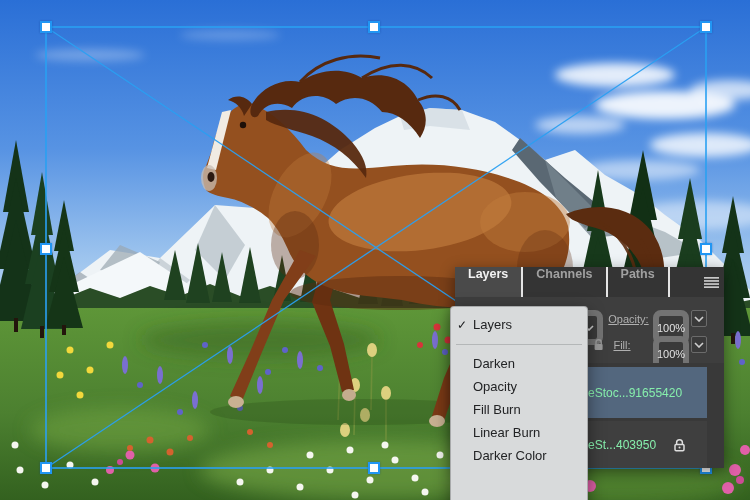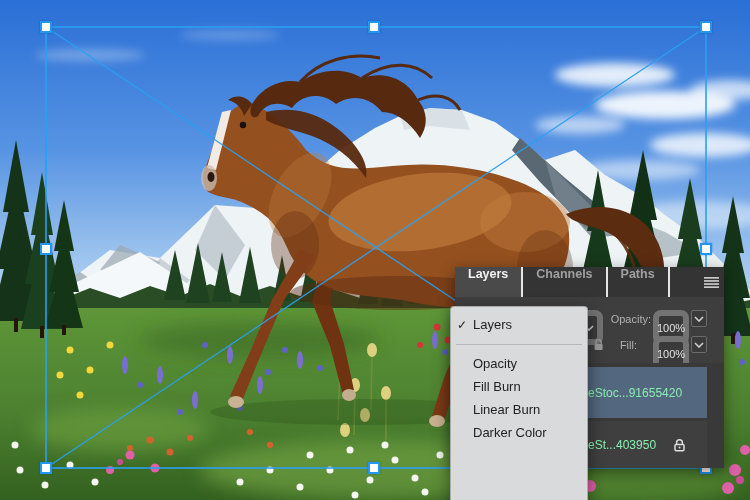--- a/index.html
+++ b/index.html
@@ -41,21 +41,21 @@
   .ctl-box{
     position:absolute;height:35px;box-sizing:border-box;
     background:#3a3a3a;border:6px solid #737373;border-radius:8px;
     color:#e3e3e3;font-size:11px;display:flex;align-items:center;justify-content:center;
   }
   .chev-btn{
     position:absolute;width:16px;height:17px;box-sizing:border-box;
     background:#3a3a3a;border:1px solid #6b6b6b;border-radius:2px;
     display:flex;align-items:center;justify-content:center;
   }
-  .ctl-label{position:absolute;font-size:11px;color:#b0b0b0;text-align:right;}
+  .ctl-label{position:absolute;font-size:11px;color:#b0b0b0;text-align:center;text-decoration:underline;}
   #layer-list{position:absolute;left:0;top:96px;width:100%;height:105px;background:#393939;}
   .layer-row{position:absolute;left:0;width:252px;}
   .layer-row .lname{
     position:absolute;left:133px;top:50%;transform:translateY(-50%);
     font-size:12px;color:#86efac;white-space:nowrap;
   }
   #layer-row-0{top:4px;height:51px;background:#53677e;}
   #layer-row-1{top:58px;height:47px;background:#3f3f3f;}
   .layer-lock{position:absolute;left:218px;top:50%;transform:translateY(-50%);}
 
@@ -425,20 +425,23 @@
   </div>
 </div>
 
 <div id="blend-menu">
   <div class="mi">
     <span class="check">✓</span>
     <span>Layers</span>
   </div>
   <div class="menu-sep"></div>
   <div class="mi">
+    <span>Darken</span>
+  </div>
+  <div class="mi">
     <span>Opacity</span>
   </div>
   <div class="mi">
     <span>Fill Burn</span>
   </div>
   <div class="mi">
     <span>Linear Burn</span>
   </div>
   <div class="mi">
     <span>Darker Color</span>

